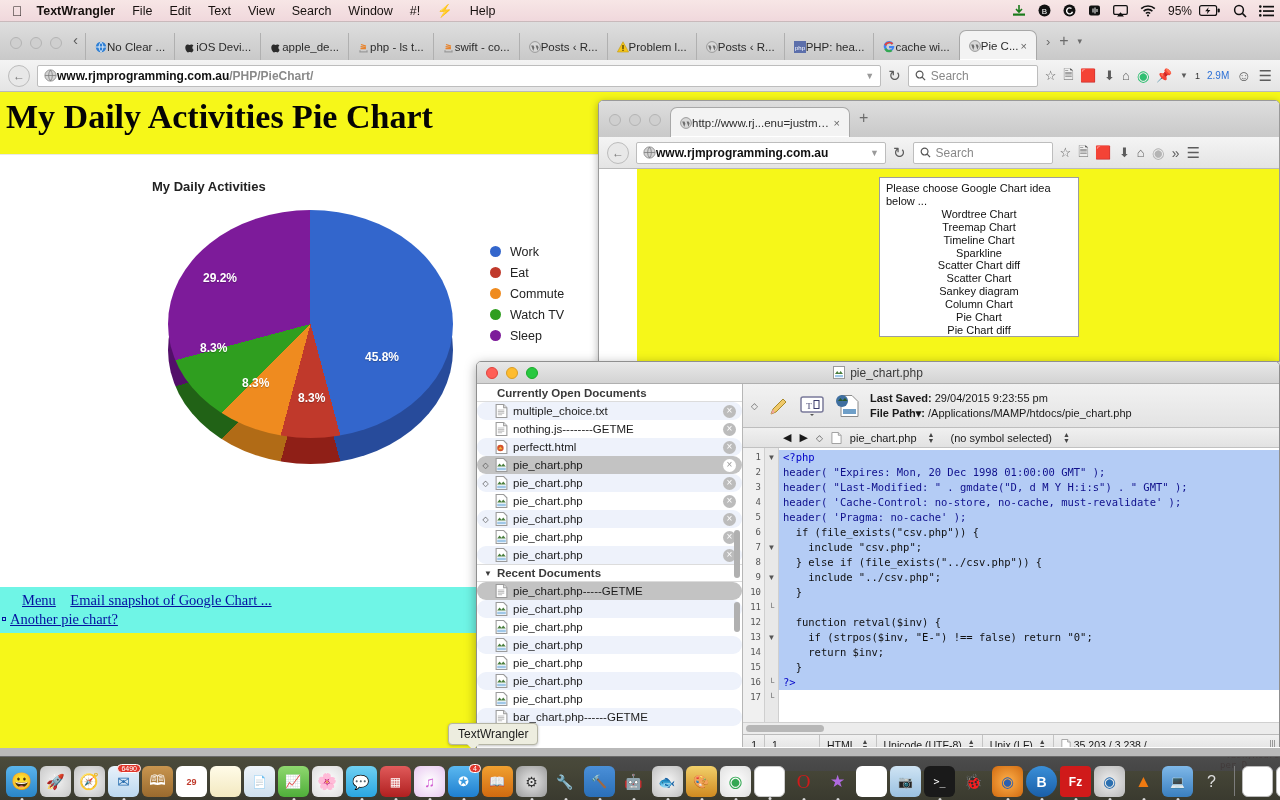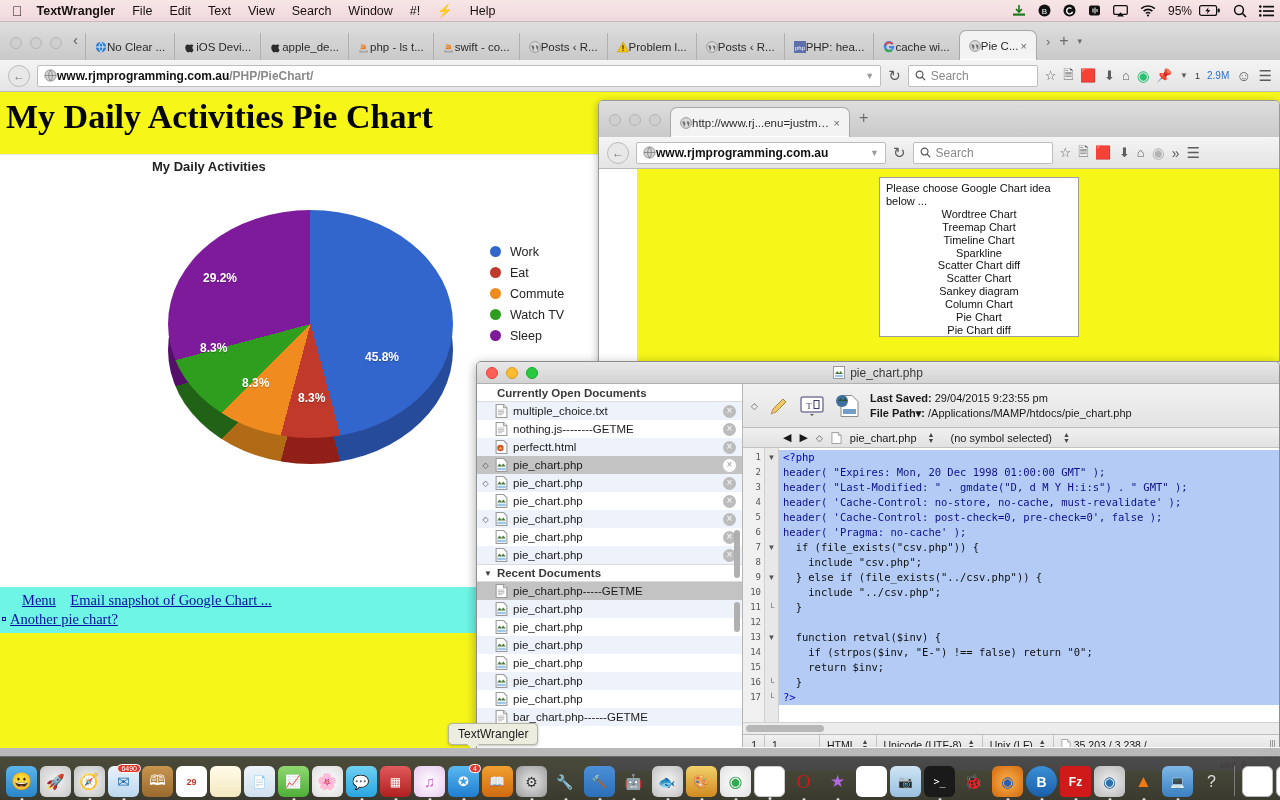--- a/index.html
+++ b/index.html
@@ -87,21 +87,21 @@
   #ff-content { position:absolute; left:0; top:70px; width:1280px; height:708px; background:#fff; overflow:hidden; }
   #yellowhdr { background:#f6f719; height:62px; padding:6px 0 0 6px; }
   #yellowhdr h1 {
     margin:0; font-family:"Liberation Serif", serif; font-weight:bold;
     font-size:34px; color:#050505; letter-spacing:0px;
   }
   #chartpanel {
     background:#fff; height:433px; position:relative; border-top:1px solid #e9e9e9;
   }
   .chart-title {
-    position:absolute; left:152px; top:4px; font-size:13px; font-weight:bold; color:#222;
+    position:absolute; left:152px; top:24px; font-size:13px; font-weight:bold; color:#222;
   }
   #pie-wrap { position:absolute; left:168px; top:55px; width:288px; height:245px; }
   .pie-side {
     position:absolute; left:0; top:26px; width:285px; height:228px;
     border-radius:50%;
     background: conic-gradient(from 0deg,
       #2a52a8 0deg 165deg,
       #9b2219 165deg 195deg,
       #c07418 195deg 225deg,
       #246b18 225deg 255deg,
@@ -169,21 +169,21 @@
     display:flex; align-items:center; justify-content:center; gap:5px; pointer-events:none;
   }
   #tw-body { display:flex; height:370px; }
 
   
   #tw-sidebar { width:266px; background:#fff; border-right:1px solid #b6b6b6; position:relative; font-size:11.5px; }
   .sb-header { height:18px; padding-left:20px; display:flex; align-items:center; font-weight:bold; color:#3a3a3a; font-size:11.5px;
                background:#fff; border-bottom:1px solid #dcdcdc;}
   .sb-header.group { padding-left:7px; gap:5px; background:#fff; border-top:1px solid #dcdcdc;}
   .sb-row {
-    height:18px; display:flex; align-items:center; padding-left:4px; gap:5px; position:relative; color:#1b1b1b;
+    height:18px; display:flex; align-items:center; padding-left:4px; gap:5px; position:relative; color:#1b1b1b;border-radius:9px;
   }
   .sb-row.odd { background:#eef2fb; }
   .sb-row.even { background:#ffffff; }
   .sb-row.sel { background:#c3c3c3; }
   .sb-diamond { width:9px; text-align:center; color:#555; font-size:8px; }
   .sb-icon { width:13px; height:14px; flex:0 0 13px; }
   .sb-label { flex:1; overflow:hidden; white-space:nowrap; text-overflow:ellipsis; }
   .sb-close { width:13px; height:13px; border-radius:50%; background:#bcbcbc; color:#fff;
               display:flex; align-items:center; justify-content:center; font-size:10px; margin-right:6px; line-height:1;}
   .sb-scroll { position:absolute; right:2px; width:6px; border-radius:3px; background:#b0b0b0; }
@@ -886,21 +886,20 @@
             <div></div>
             <div></div>
             <div>└</div>
             <div>└</div>
           </div>
           <div class="codearea">
             <div class="codeline k-tag">&lt;?php</div>
             <div class="codeline k-fn">header( "Expires: Mon, 20 Dec 1998 01:00:00 GMT" );</div>
             <div class="codeline k-fn">header( "Last-Modified: " . gmdate("D, d M Y H:i:s") . " GMT" );</div>
             <div class="codeline k-fn">header( 'Cache-Control: no-store, no-cache, must-revalidate' );</div>
-            <div class="codeline k-fn">header( 'Cache-Control: post-check=0, pre-check=0', false );</div>
             <div class="codeline k-fn">header( 'Pragma: no-cache' );</div>
             <div class="codeline k-plain">  if (file_exists("csv.php")) {</div>
             <div class="codeline k-plain">    include "csv.php";</div>
             <div class="codeline k-plain">  } else if (file_exists("../csv.php")) {</div>
             <div class="codeline k-plain">    include "../csv.php";</div>
             <div class="codeline k-plain">  }</div>
             <div class="codeline k-plain"></div>
             <div class="codeline k-plain">  function retval($inv) {</div>
             <div class="codeline k-plain">    if (strpos($inv, "E-") !== false) return "0";</div>
             <div class="codeline k-plain">    return $inv;</div>

